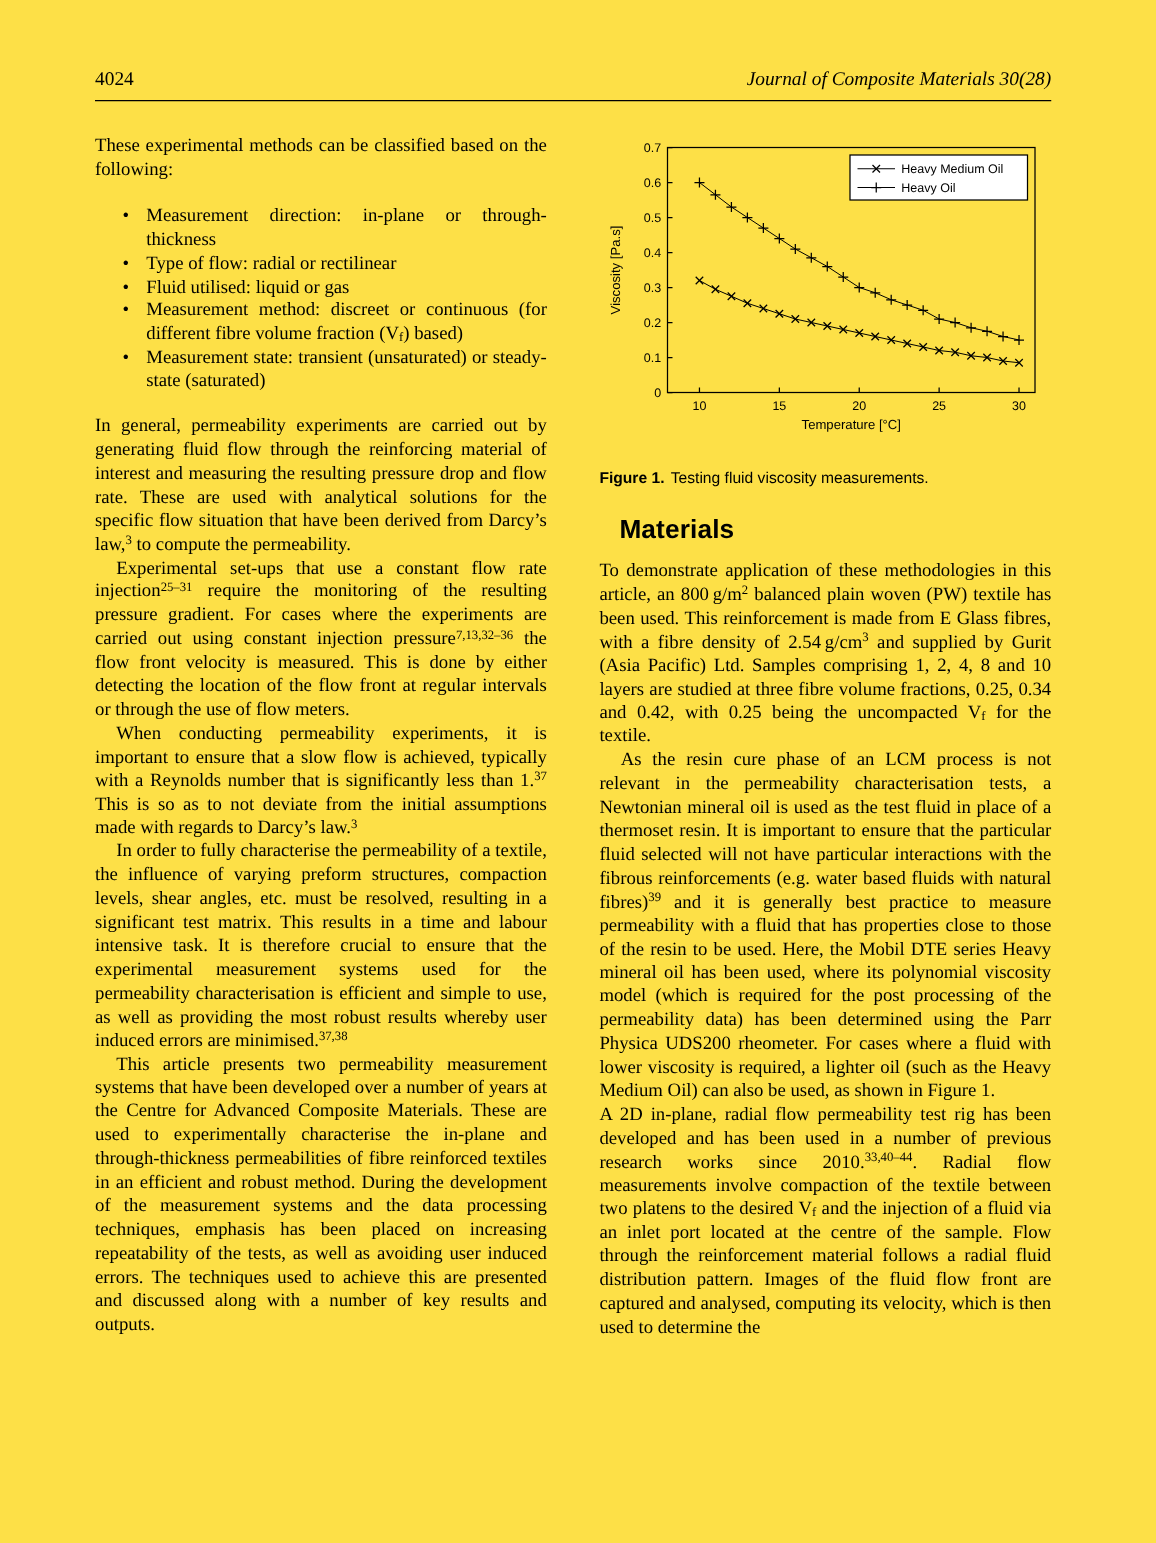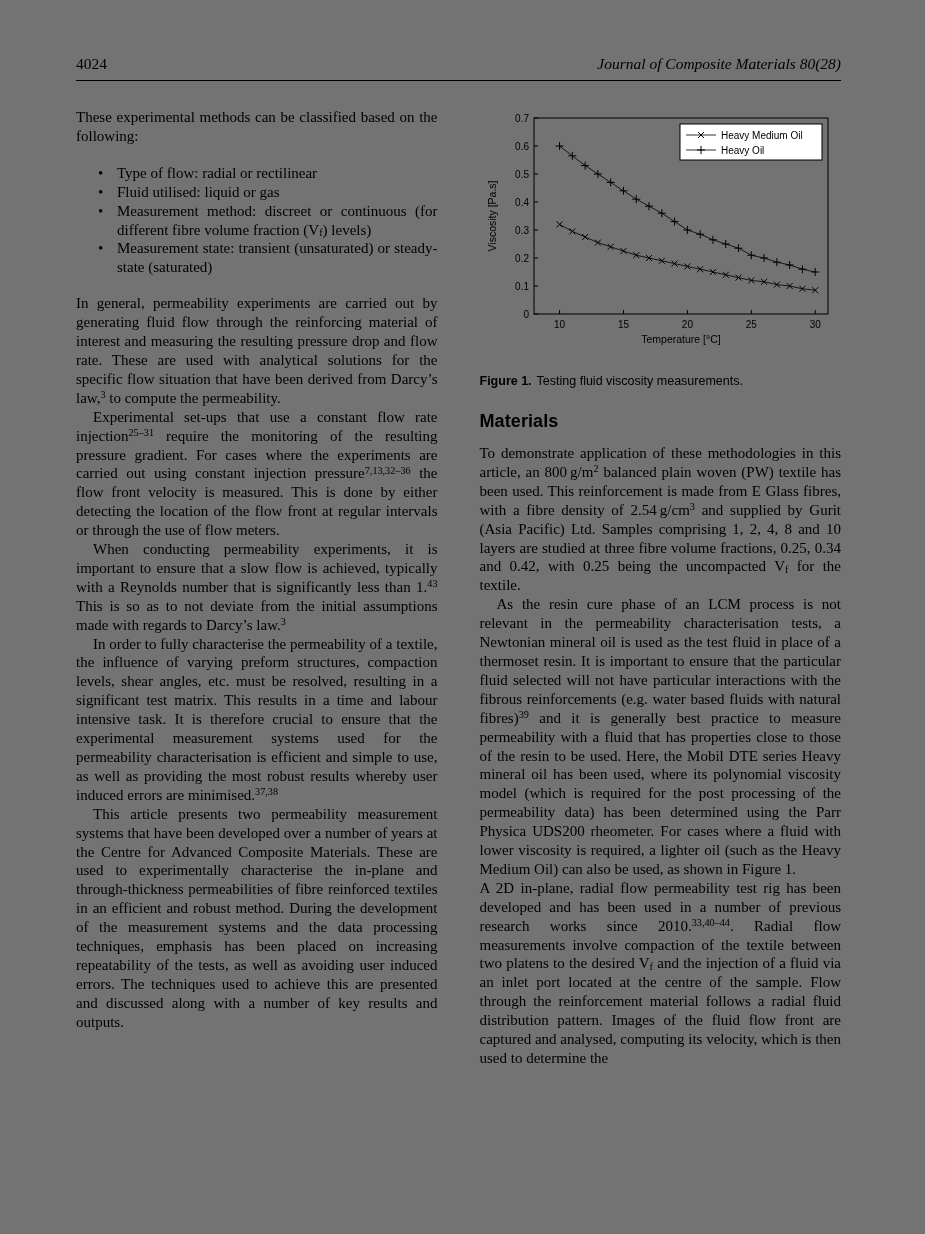--- a/index.html
+++ b/index.html
@@ -1,70 +1,71 @@
 <!DOCTYPE html>
 <html><head>
 <meta charset="utf-8">
 <style>
   * { margin:0; padding:0; box-sizing:border-box; }
   html,body { background:#ffffff; }
   .page {
-    width:925px; height:1234px; background:#737373; position:relative;
+    width:925px; height:1234px; background:#fde047; position:relative;
     font-family:"Liberation Serif", serif; color:#000;
     padding:55px 84px 0 76px; overflow:hidden;
   }
   .header {
     display:flex; justify-content:space-between; align-items:baseline;
     font-size:15.5px; padding-bottom:7px; border-bottom:1.4px solid #000;
   }
   .journal { font-style:italic; }
   .columns { display:flex; gap:42px; margin-top:27px; }
   .column { width:370px; }
   .body-text, .para, .bullets { font-size:15px; line-height:18.9px; text-align:justify; }
   .bullets { list-style:none; margin:18px 0 17px 0; }
   .bullets li { padding-left:41px; position:relative; }
   .bullets li::before { content:"\2022"; position:absolute; left:22px; }
   .para { margin:0; }
   .para.indent { text-indent:17px; }
   sup { font-size:0.68em; vertical-align:baseline; position:relative; top:-0.45em; line-height:0; }
   sub { font-size:0.68em; vertical-align:baseline; position:relative; top:0.18em; line-height:0; }
   .heading {
     font-family:"Liberation Sans", sans-serif; font-weight:bold;
-    font-size:18px; margin:23px 0 12px 0; letter-spacing:0.1px;
+    font-size:21px; margin:23px 0 12px 16px; letter-spacing:0.1px;
   }
   .figure { margin-top:0; }
   .chart { width:352px; margin-left:4px; }
   .caption { font-family:"Liberation Sans", sans-serif; font-size:12.5px; margin-top:12px; }
   .cap-label { font-weight:bold; margin-right:5px; }
   svg text { font-family:"Liberation Sans", sans-serif; fill:#000; }
 </style>
 </head>
 <body>
 
 <div class="page">
 
   <div class="header">
     <span>4024</span>
-    <span class="journal">Journal of Composite Materials 80(28)</span>
+    <span class="journal">Journal of Composite Materials 30(28)</span>
   </div>
 
   <div class="columns">
 
     <div class="column">
       <p class="body-text"><span>These experimental methods can be classified based on the following:</span></p>
       <ul class="bullets">
+          <li><span>Measurement direction: in-plane or through-thickness</span></li>
           <li><span>Type of flow: radial or rectilinear</span></li>
           <li><span>Fluid utilised: liquid or gas</span></li>
-          <li><span>Measurement method: discreet or continuous (for different fibre volume fraction (V</span><sub>f</sub><span>) levels)</span></li>
+          <li><span>Measurement method: discreet or continuous (for different fibre volume fraction (V</span><sub>f</sub><span>) based)</span></li>
           <li><span>Measurement state: transient (unsaturated) or steady-state (saturated)</span></li>
         </ul>
       <div>
           <p class="para"><span>In general, permeability experiments are carried out by generating fluid flow through the reinforcing material of interest and measuring the resulting pressure drop and flow rate. These are used with analytical solutions for the specific flow situation that have been derived from Darcy’s law,</span><sup>3</sup><span> to compute the permeability.</span></p>
           <p class="para indent"><span>Experimental set-ups that use a constant flow rate injection</span><sup>25–31</sup><span> require the monitoring of the resulting pressure gradient. For cases where the experiments are carried out using constant injection pressure</span><sup>7,13,32–36</sup><span> the flow front velocity is measured. This is done by either detecting the location of the flow front at regular intervals or through the use of flow meters.</span></p>
-          <p class="para indent"><span>When conducting permeability experiments, it is important to ensure that a slow flow is achieved, typically with a Reynolds number that is significantly less than 1.</span><sup>43</sup><span> This is so as to not deviate from the initial assumptions made with regards to Darcy’s law.</span><sup>3</sup></p>
+          <p class="para indent"><span>When conducting permeability experiments, it is important to ensure that a slow flow is achieved, typically with a Reynolds number that is significantly less than 1.</span><sup>37</sup><span> This is so as to not deviate from the initial assumptions made with regards to Darcy’s law.</span><sup>3</sup></p>
           <p class="para indent"><span>In order to fully characterise the permeability of a textile, the influence of varying preform structures, compaction levels, shear angles, etc. must be resolved, resulting in a significant test matrix. This results in a time and labour intensive task. It is therefore crucial to ensure that the experimental measurement systems used for the permeability characterisation is efficient and simple to use, as well as providing the most robust results whereby user induced errors are minimised.</span><sup>37,38</sup></p>
           <p class="para indent"><span>This article presents two permeability measurement systems that have been developed over a number of years at the Centre for Advanced Composite Materials. These are used to experimentally characterise the in-plane and through-thickness permeabilities of fibre reinforced textiles in an efficient and robust method. During the development of the measurement systems and the data processing techniques, emphasis has been placed on increasing repeatability of the tests, as well as avoiding user induced errors. The techniques used to achieve this are presented and discussed along with a number of key results and outputs.</span></p>
         </div>
     </div>
 
     <div class="column">
       <figure class="figure">
         <div class="chart"><svg width="352" height="250" viewBox="0 0 352 250">
               <rect x="50" y="10" width="294" height="196" fill="none" stroke="#000" stroke-width="1"></rect>
               <line x1="50" y1="206" x2="54" y2="206" stroke="#000" stroke-width="1"></line>

